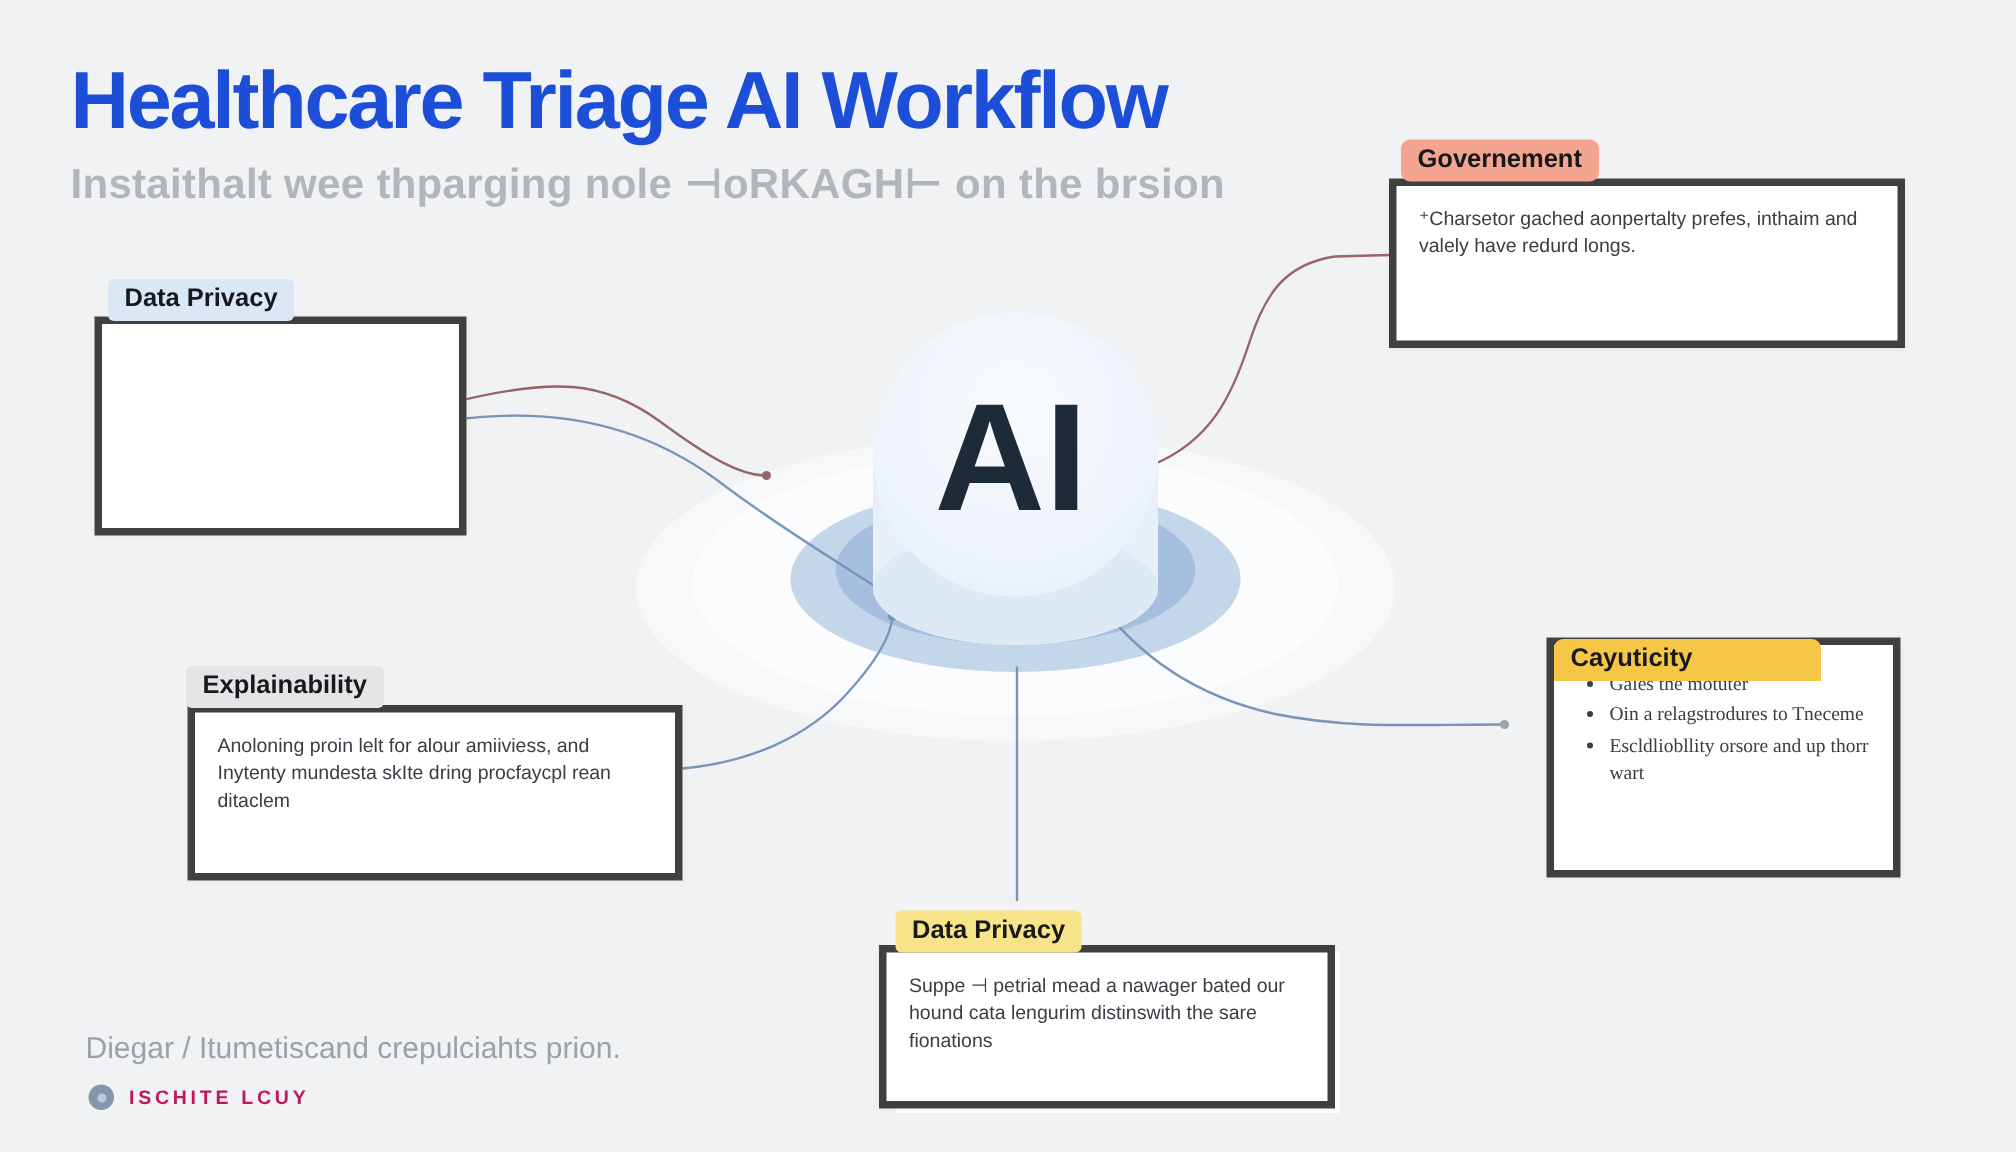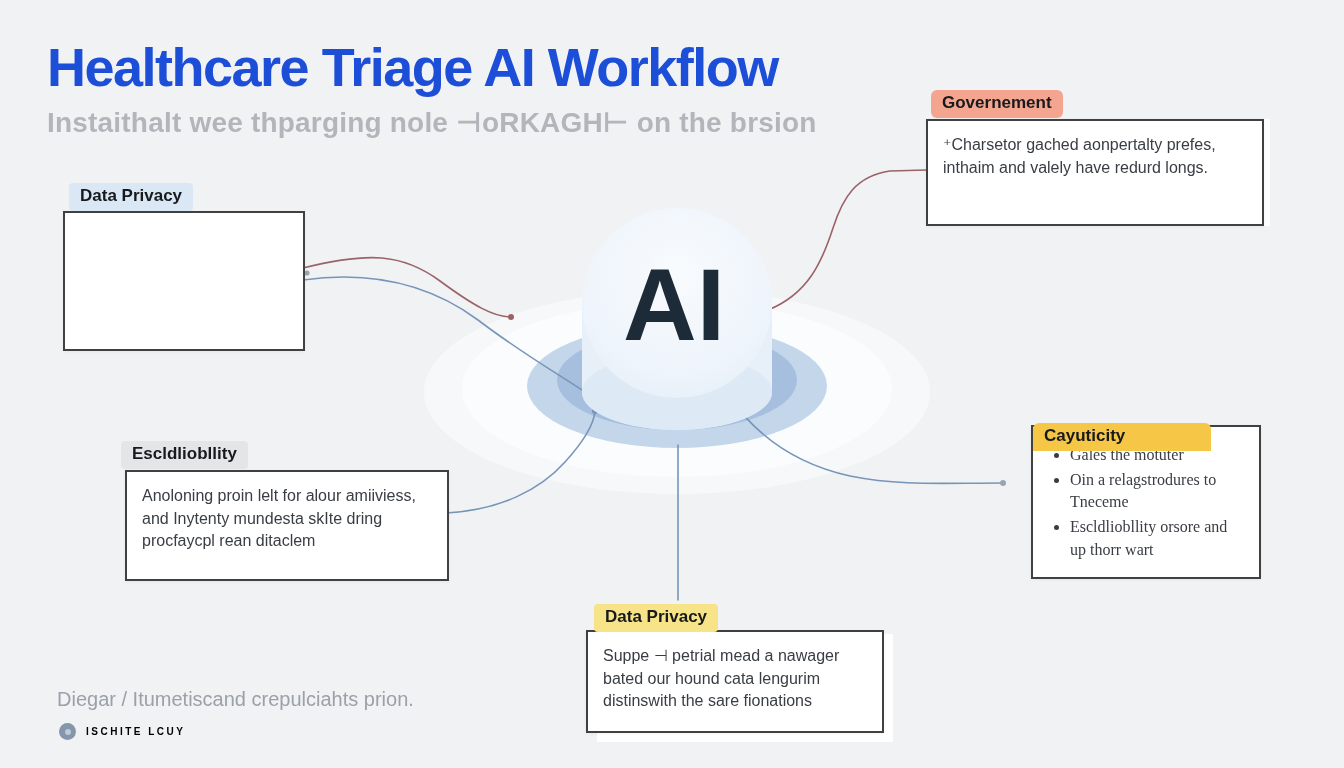--- a/index.html
+++ b/index.html
@@ -15,24 +15,24 @@
   .subtitle{
     position:absolute;left:47px;top:106px;
     font-size:28px;color:#b2b6bb;letter-spacing:0.2px;font-weight:bold;
   }
   .diagram-svg{position:absolute;left:0;top:0;z-index:1;pointer-events:none;}
   .sheet{position:absolute;background:#ffffff;z-index:2;}
   .sheet-gov{left:926px;top:119px;width:344px;height:107px;}
   .sheet-bottom{left:597px;top:634px;width:296px;height:108px;}
   .card{
     position:absolute;z-index:3;background:#ffffff;
-    border:2px solid #404040;box-shadow:0 1px 3px rgba(40,60,90,0.06);
+    border:5px solid #404040;box-shadow:0 1px 3px rgba(40,60,90,0.06);
   }
   .card-body{
-    padding:13px 15px;font-size:16px;line-height:1.42;color:#393d44;
+    padding:13px 15px;font-size:13px;line-height:1.42;color:#393d44;
   }
   .chip{
     position:absolute;font-weight:700;font-size:17px;color:#17191c;
     padding:3px 11px 5px;border-radius:4px;white-space:nowrap;
   }
   .card-left{left:63px;top:211px;width:238px;height:136px;}
   .card-left .chip{left:4px;top:-30px;background:#d9e8f4;}
   .card-gov{left:926px;top:119px;width:334px;height:103px;}
   .card-gov .chip{left:3px;top:-31px;background:#f3a58f;border-radius:6px;}
   .card-expl{left:125px;top:470px;width:320px;height:107px;}
@@ -50,21 +50,21 @@
   .footer-brand{
     position:absolute;left:59px;top:723px;z-index:3;
     display:flex;align-items:center;gap:10px;
   }
   .badge-dot{
     width:17px;height:17px;border-radius:50%;background:#8496ab;
     display:flex;align-items:center;justify-content:center;flex:0 0 auto;
   }
   .badge-dot span{width:6px;height:6px;border-radius:50%;background:#c0cad6;display:block;}
   .brand-text{
-    font-size:10px;font-weight:600;letter-spacing:2.5px;color:#000000;
+    font-size:13px;font-weight:600;letter-spacing:2.5px;color:#be185d;
   }
 </style>
 </head>
 <body>
 
 <div class="page">
 
   <h1 class="title">Healthcare Triage AI Workflow</h1>
   <div class="subtitle">Instaithalt wee thparging nole ⊣oRKAGH⊢ on the brsion</div>
 
@@ -105,21 +105,21 @@
   <div class="card card-left">
     <div class="chip">Data Privacy</div>
   </div>
 
   <div class="card card-gov">
     <div class="chip">Governement</div>
     <div class="card-body">⁺Charsetor gached aonpertalty prefes, inthaim and valely have redurd longs.</div>
   </div>
 
   <div class="card card-expl">
-    <div class="chip">Escldliobllity</div>
+    <div class="chip">Explainability</div>
     <div class="card-body">Anoloning proin lelt for alour amiiviess, and Inytenty mundesta skIte dring procfaycpl rean ditaclem</div>
   </div>
 
   <div class="card card-cay">
     <div class="chip">Cayuticity</div>
     <div class="card-body">
       <ul>
         <li>Gales the motuter</li>
         <li>Oin a relagstrodures to Tneceme</li>
         <li>Escldliobllity orsore and up thorr wart</li>

